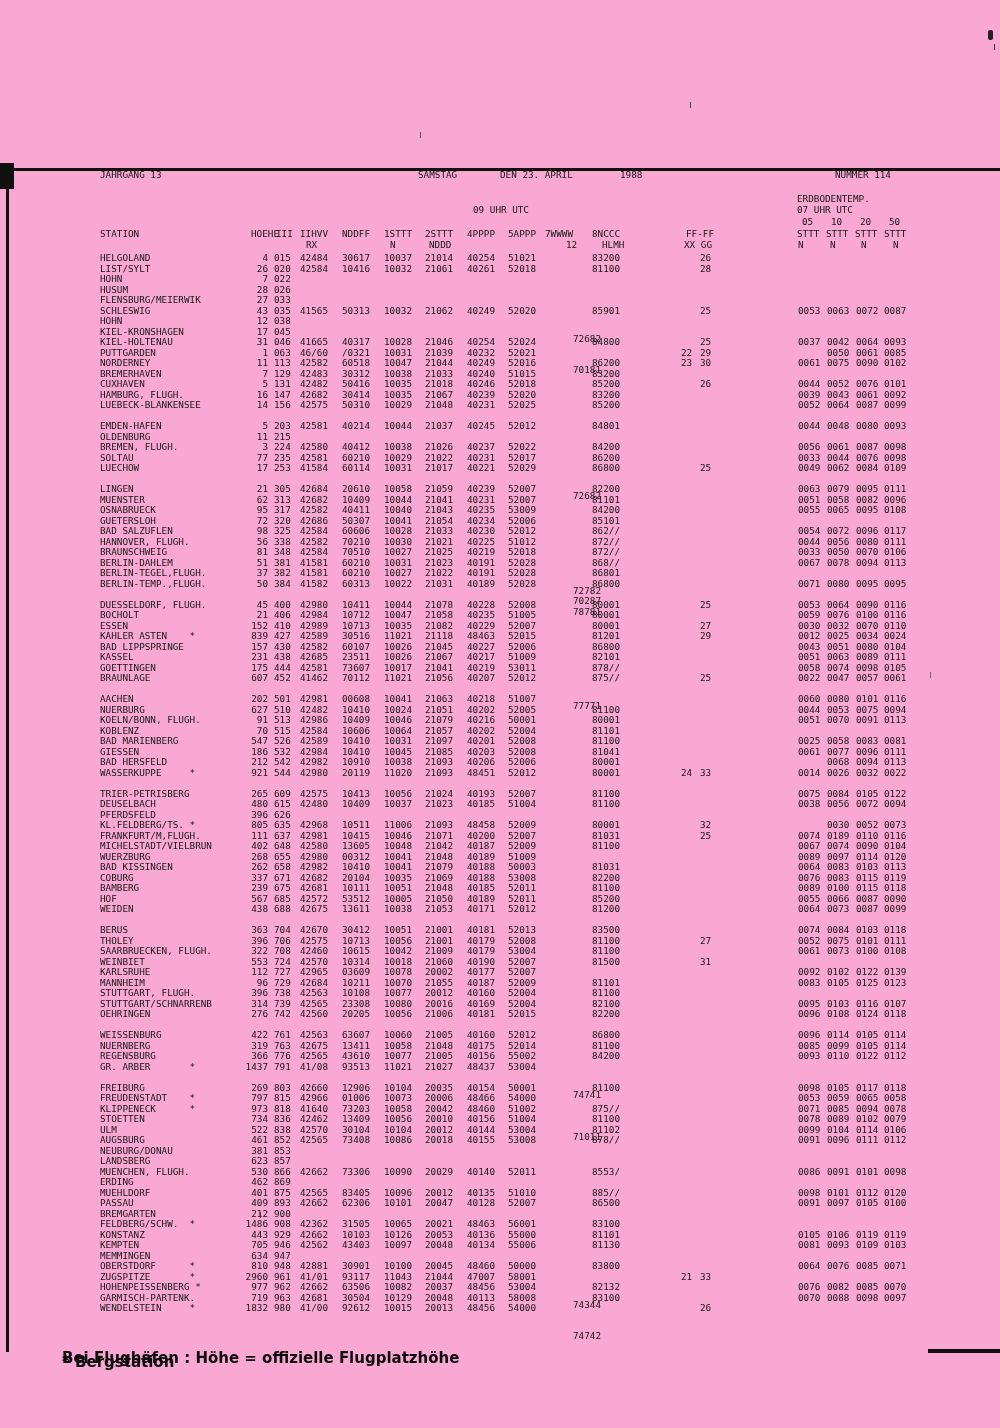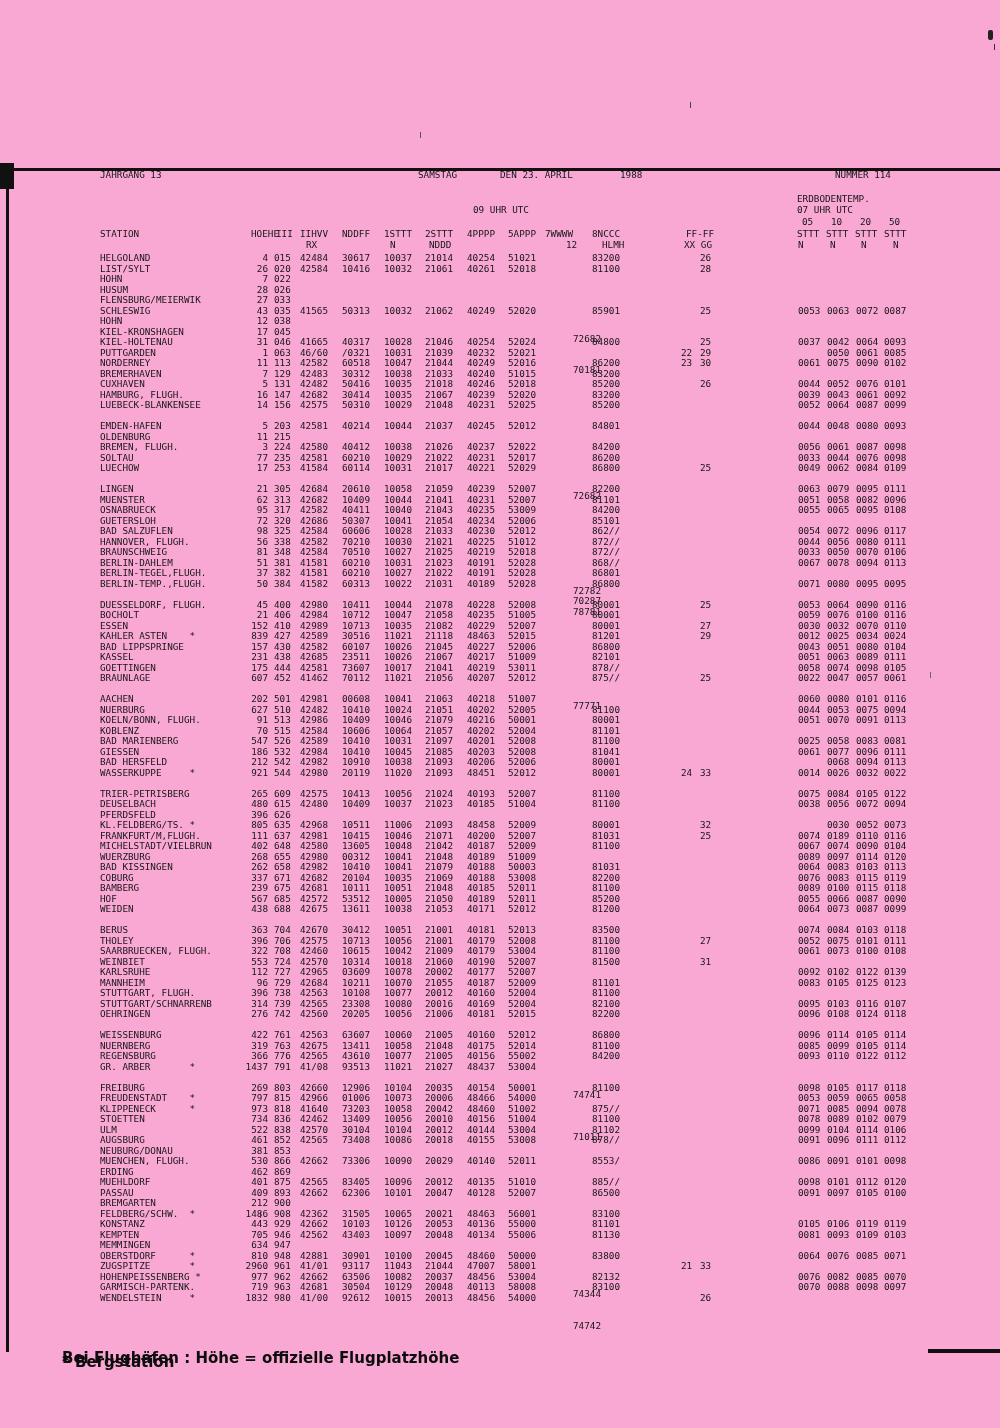--- a/index.html
+++ b/index.html
@@ -160,20 +160,21 @@
       <div class="trow"><span class="c c-name">REGENSBURG</span><span class="c c-h">366</span><span class="c c-iii">776</span><span class="c c-g0">42565</span><span class="c c-g1">43610</span><span class="c c-g2">10077</span><span class="c c-g3">21005</span><span class="c c-g4">40156</span><span class="c c-g5">55002</span><span class="c c-nccc">84200</span><span class="c c-t0">0093</span><span class="c c-t1">0110</span><span class="c c-t2">0122</span><span class="c c-t3">0112</span></div>
       <div class="trow"><span class="c c-name">GR. ARBER       *</span><span class="c c-h">1437</span><span class="c c-iii">791</span><span class="c c-g0">41/08</span><span class="c c-g1">93513</span><span class="c c-g2">11021</span><span class="c c-g3">21027</span><span class="c c-g4">48437</span><span class="c c-g5">53004</span><span class="c c-www">74741</span></div>
       <div class="trow"></div>
       <div class="trow"><span class="c c-name">FREIBURG</span><span class="c c-h">269</span><span class="c c-iii">803</span><span class="c c-g0">42660</span><span class="c c-g1">12906</span><span class="c c-g2">10104</span><span class="c c-g3">20035</span><span class="c c-g4">40154</span><span class="c c-g5">50001</span><span class="c c-nccc">81100</span><span class="c c-t0">0098</span><span class="c c-t1">0105</span><span class="c c-t2">0117</span><span class="c c-t3">0118</span></div>
       <div class="trow"><span class="c c-name">FREUDENSTADT    *</span><span class="c c-h">797</span><span class="c c-iii">815</span><span class="c c-g0">42966</span><span class="c c-g1">01006</span><span class="c c-g2">10073</span><span class="c c-g3">20006</span><span class="c c-g4">48466</span><span class="c c-g5">54000</span><span class="c c-t0">0053</span><span class="c c-t1">0059</span><span class="c c-t2">0065</span><span class="c c-t3">0058</span></div>
       <div class="trow"><span class="c c-name">KLIPPENECK      *</span><span class="c c-h">973</span><span class="c c-iii">818</span><span class="c c-g0">41640</span><span class="c c-g1">73203</span><span class="c c-g2">10058</span><span class="c c-g3">20042</span><span class="c c-g4">48460</span><span class="c c-g5">51002</span><span class="c c-www">71011</span><span class="c c-nccc">875//</span><span class="c c-t0">0071</span><span class="c c-t1">0085</span><span class="c c-t2">0094</span><span class="c c-t3">0078</span></div>
       <div class="trow"><span class="c c-name">STOETTEN</span><span class="c c-h">734</span><span class="c c-iii">836</span><span class="c c-g0">42462</span><span class="c c-g1">13409</span><span class="c c-g2">10056</span><span class="c c-g3">20010</span><span class="c c-g4">40156</span><span class="c c-g5">51004</span><span class="c c-nccc">81100</span><span class="c c-t0">0078</span><span class="c c-t1">0089</span><span class="c c-t2">0102</span><span class="c c-t3">0079</span></div>
       <div class="trow"><span class="c c-name">ULM</span><span class="c c-h">522</span><span class="c c-iii">838</span><span class="c c-g0">42570</span><span class="c c-g1">30104</span><span class="c c-g2">10104</span><span class="c c-g3">20012</span><span class="c c-g4">40144</span><span class="c c-g5">53004</span><span class="c c-nccc">81102</span><span class="c c-t0">0099</span><span class="c c-t1">0104</span><span class="c c-t2">0114</span><span class="c c-t3">0106</span></div>
       <div class="trow"><span class="c c-name">AUGSBURG</span><span class="c c-h">461</span><span class="c c-iii">852</span><span class="c c-g0">42565</span><span class="c c-g1">73408</span><span class="c c-g2">10086</span><span class="c c-g3">20018</span><span class="c c-g4">40155</span><span class="c c-g5">53008</span><span class="c c-nccc">878//</span><span class="c c-t0">0091</span><span class="c c-t1">0096</span><span class="c c-t2">0111</span><span class="c c-t3">0112</span></div>
       <div class="trow"><span class="c c-name">NEUBURG/DONAU</span><span class="c c-h">381</span><span class="c c-iii">853</span></div>
+      <div class="trow"><span class="c c-name">LANDSBERG</span><span class="c c-h">623</span><span class="c c-iii">857</span></div>
       <div class="trow"><span class="c c-name">MUENCHEN, FLUGH.</span><span class="c c-h">530</span><span class="c c-iii">866</span><span class="c c-g0">42662</span><span class="c c-g1">73306</span><span class="c c-g2">10090</span><span class="c c-g3">20029</span><span class="c c-g4">40140</span><span class="c c-g5">52011</span><span class="c c-nccc">8553/</span><span class="c c-t0">0086</span><span class="c c-t1">0091</span><span class="c c-t2">0101</span><span class="c c-t3">0098</span></div>
       <div class="trow"><span class="c c-name">ERDING</span><span class="c c-h">462</span><span class="c c-iii">869</span></div>
       <div class="trow"><span class="c c-name">MUEHLDORF</span><span class="c c-h">401</span><span class="c c-iii">875</span><span class="c c-g0">42565</span><span class="c c-g1">83405</span><span class="c c-g2">10096</span><span class="c c-g3">20012</span><span class="c c-g4">40135</span><span class="c c-g5">51010</span><span class="c c-nccc">885//</span><span class="c c-t0">0098</span><span class="c c-t1">0101</span><span class="c c-t2">0112</span><span class="c c-t3">0120</span></div>
       <div class="trow"><span class="c c-name">PASSAU</span><span class="c c-h">409</span><span class="c c-iii">893</span><span class="c c-g0">42662</span><span class="c c-g1">62306</span><span class="c c-g2">10101</span><span class="c c-g3">20047</span><span class="c c-g4">40128</span><span class="c c-g5">52007</span><span class="c c-nccc">86500</span><span class="c c-t0">0091</span><span class="c c-t1">0097</span><span class="c c-t2">0105</span><span class="c c-t3">0100</span></div>
       <div class="trow"><span class="c c-name">BREMGARTEN</span><span class="c c-h">212</span><span class="c c-iii">900</span></div>
       <div class="trow"><span class="c c-name">FELDBERG/SCHW.  *</span><span class="c c-h">1486</span><span class="c c-iii">908</span><span class="c c-g0">42362</span><span class="c c-g1">31505</span><span class="c c-g2">10065</span><span class="c c-g3">20021</span><span class="c c-g4">48463</span><span class="c c-g5">56001</span><span class="c c-nccc">83100</span></div>
       <div class="trow"><span class="c c-name">KONSTANZ</span><span class="c c-h">443</span><span class="c c-iii">929</span><span class="c c-g0">42662</span><span class="c c-g1">10103</span><span class="c c-g2">10126</span><span class="c c-g3">20053</span><span class="c c-g4">40136</span><span class="c c-g5">55000</span><span class="c c-nccc">81101</span><span class="c c-t0">0105</span><span class="c c-t1">0106</span><span class="c c-t2">0119</span><span class="c c-t3">0119</span></div>
       <div class="trow"><span class="c c-name">KEMPTEN</span><span class="c c-h">705</span><span class="c c-iii">946</span><span class="c c-g0">42562</span><span class="c c-g1">43403</span><span class="c c-g2">10097</span><span class="c c-g3">20048</span><span class="c c-g4">40134</span><span class="c c-g5">55006</span><span class="c c-nccc">81130</span><span class="c c-t0">0081</span><span class="c c-t1">0093</span><span class="c c-t2">0109</span><span class="c c-t3">0103</span></div>
       <div class="trow"><span class="c c-name">MEMMINGEN</span><span class="c c-h">634</span><span class="c c-iii">947</span></div>
       <div class="trow"><span class="c c-name">OBERSTDORF      *</span><span class="c c-h">810</span><span class="c c-iii">948</span><span class="c c-g0">42881</span><span class="c c-g1">30901</span><span class="c c-g2">10100</span><span class="c c-g3">20045</span><span class="c c-g4">48460</span><span class="c c-g5">50000</span><span class="c c-nccc">83800</span><span class="c c-t0">0064</span><span class="c c-t1">0076</span><span class="c c-t2">0085</span><span class="c c-t3">0071</span></div>

